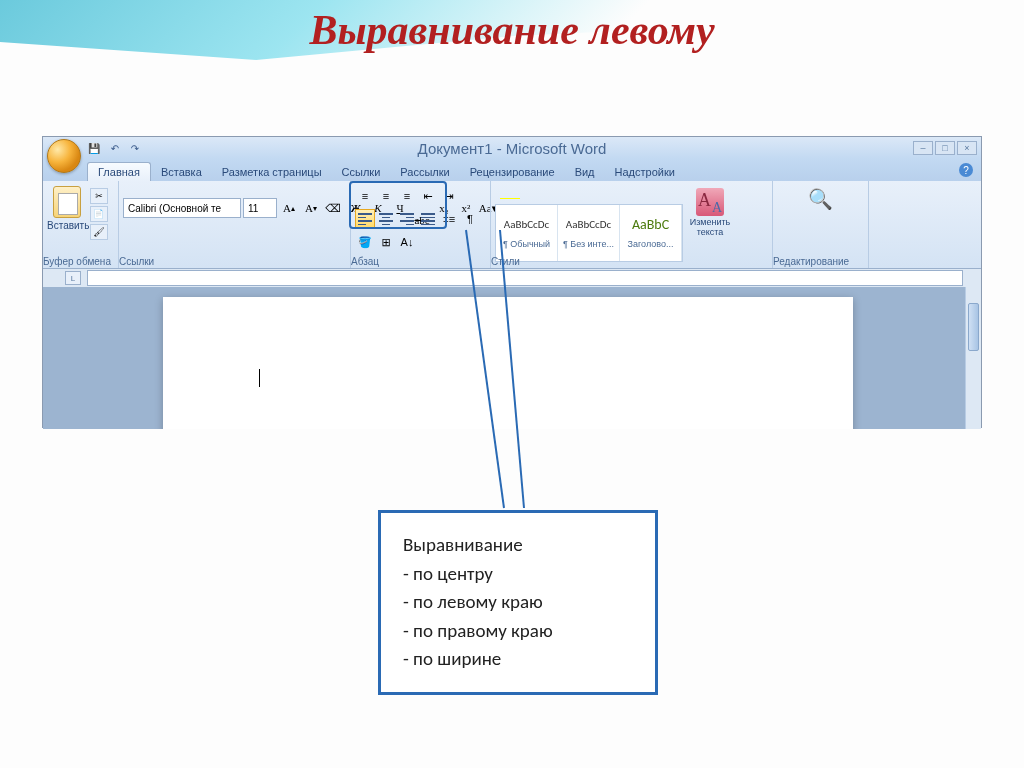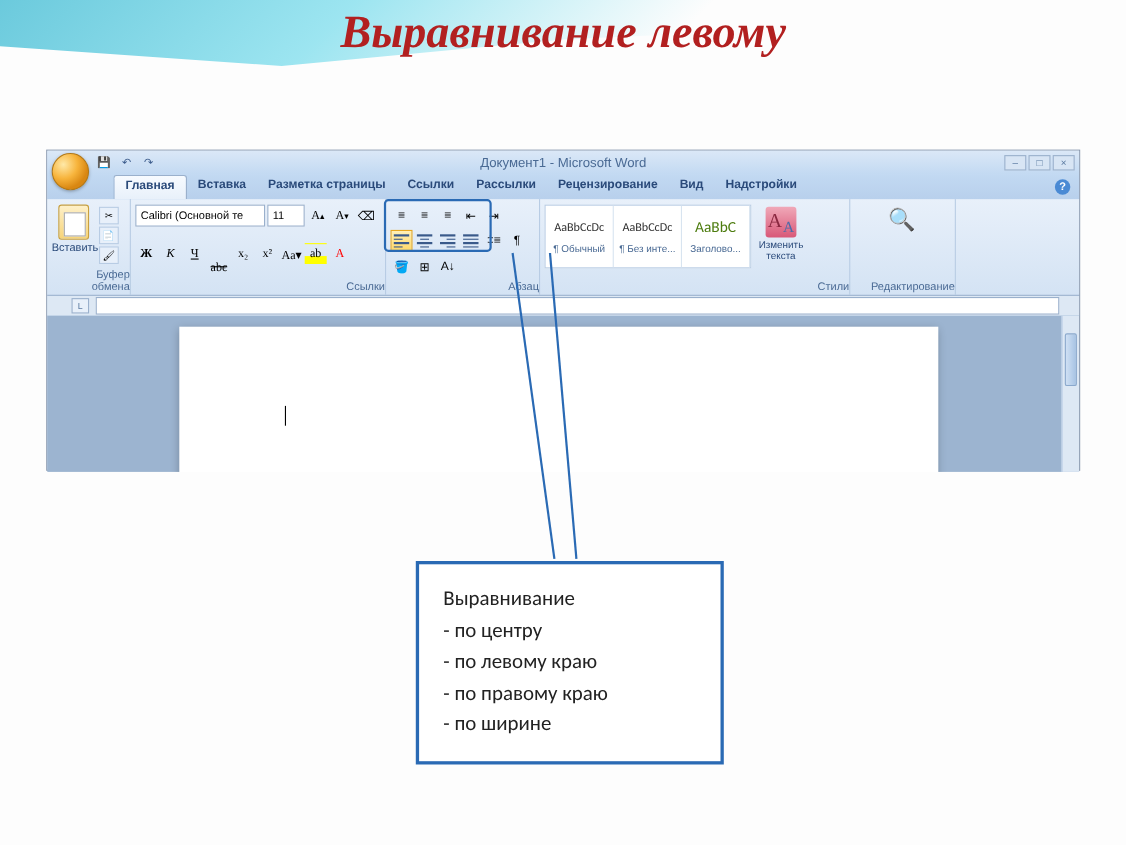--- a/index.html
+++ b/index.html
@@ -78,21 +78,21 @@
   align-items: center;
   justify-content: center;
   font-size: 10px;
   color: #3a5a8a;
 }
 .win-title {
   position: absolute;
   left: 50%;
   transform: translateX(-50%);
   color: #4a6a94;
-  font-size: 12px;
+  font-size: 15px;
 }
 .win-controls {
   position: absolute;
   right: 4px;
   display: flex;
   gap: 2px;
 }
 .win-controls span {
   width: 20px; height: 14px;
   background: #d8e5f4;
@@ -101,24 +101,24 @@
   display: flex;
   align-items: center;
   justify-content: center;
   color: #5a7aa0;
 }
 
 
 .tab-row {
   height: 22px;
   display: flex;
-  padding-left: 60px;
+  align-items: flex-end;
+  padding-left: 44px;
   background: linear-gradient(#c2d9f2, #b8d0ec);
   position: relative;
-  font-weight: bold;
 }
 .tab {
   padding: 3px 10px;
   font-size: 11px;
   color: #2a4a7a;
   cursor: pointer;
   border-radius: 3px 3px 0 0;
 }
 .tab.active {
   background: linear-gradient(#f7fbff, #e8f0fa);
@@ -149,22 +149,22 @@
 .ribbon-group {
   border-right: 1px solid #b8cce4;
   padding: 3px 4px 0 4px;
   display: flex;
   flex-direction: column;
   position: relative;
 }
 .group-label {
   position: absolute;
   bottom: 1px;
-  left: 16px; right: 0;
-  text-align: right;
+  left: 0; right: 0;
+  text-align: left;
   font-size: 10px;
   color: #4a6a94;
 }
 .group-content {
   flex: 1;
   display: flex;
   align-items: flex-start;
   gap: 3px;
 }
 
@@ -202,21 +202,21 @@
   border: 1px solid #b8cce4;
   background: #e8f0fa;
   font-size: 9px;
   display: flex;
   align-items: center;
   justify-content: center;
 }
 
 
 .font-group { width: 232px; }
-.font-rows { display: flex; flex-direction: column; gap: 3px; padding-top: 2px; }
+.font-rows { display: flex; flex-direction: row; gap: 3px; padding-top: 2px; }
 .font-row { display: flex; gap: 2px; align-items: center; }
 .font-name {
   width: 118px; height: 20px;
   background: white;
   border: 1px solid #9ab0cc;
   font-size: 10px;
   padding: 2px 4px;
   display: flex;
   align-items: center;
 }
@@ -291,21 +291,21 @@
 }
 
 
 .styles-group { width: 282px; }
 .style-gallery {
   display: flex;
   gap: 0;
   border: 1px solid #b8cce4;
   background: white;
   height: 58px;
-  margin-top: 2px;
+  margin-top: 20px;
 }
 .style-item {
   width: 62px;
   border-right: 1px solid #d8e4f0;
   padding: 4px 2px;
   text-align: center;
 }
 .style-sample {
   font-size: 11px;
   font-family: Calibri, sans-serif;

